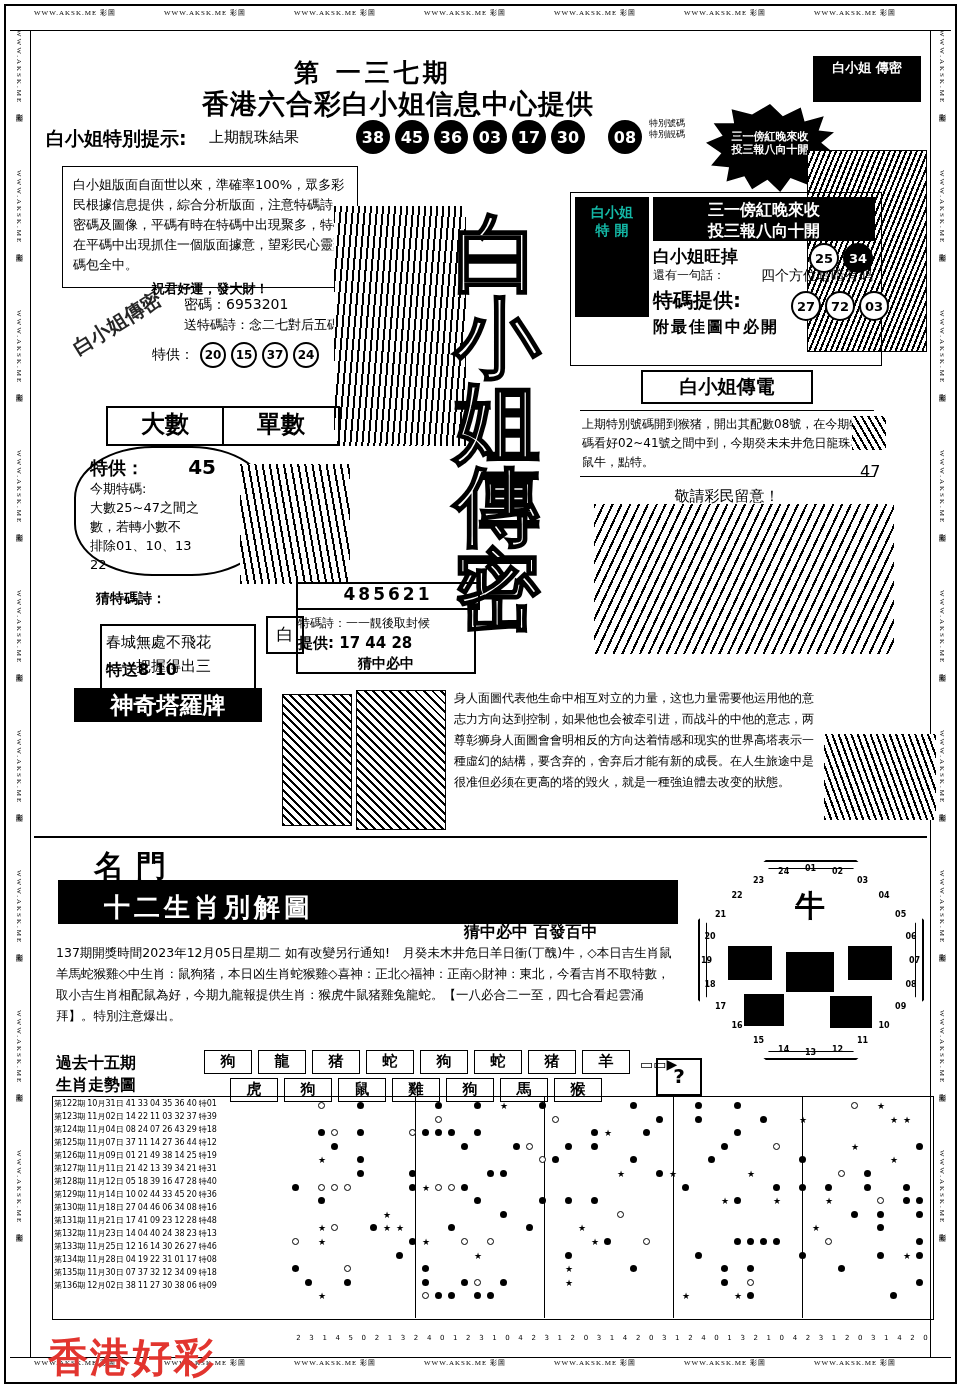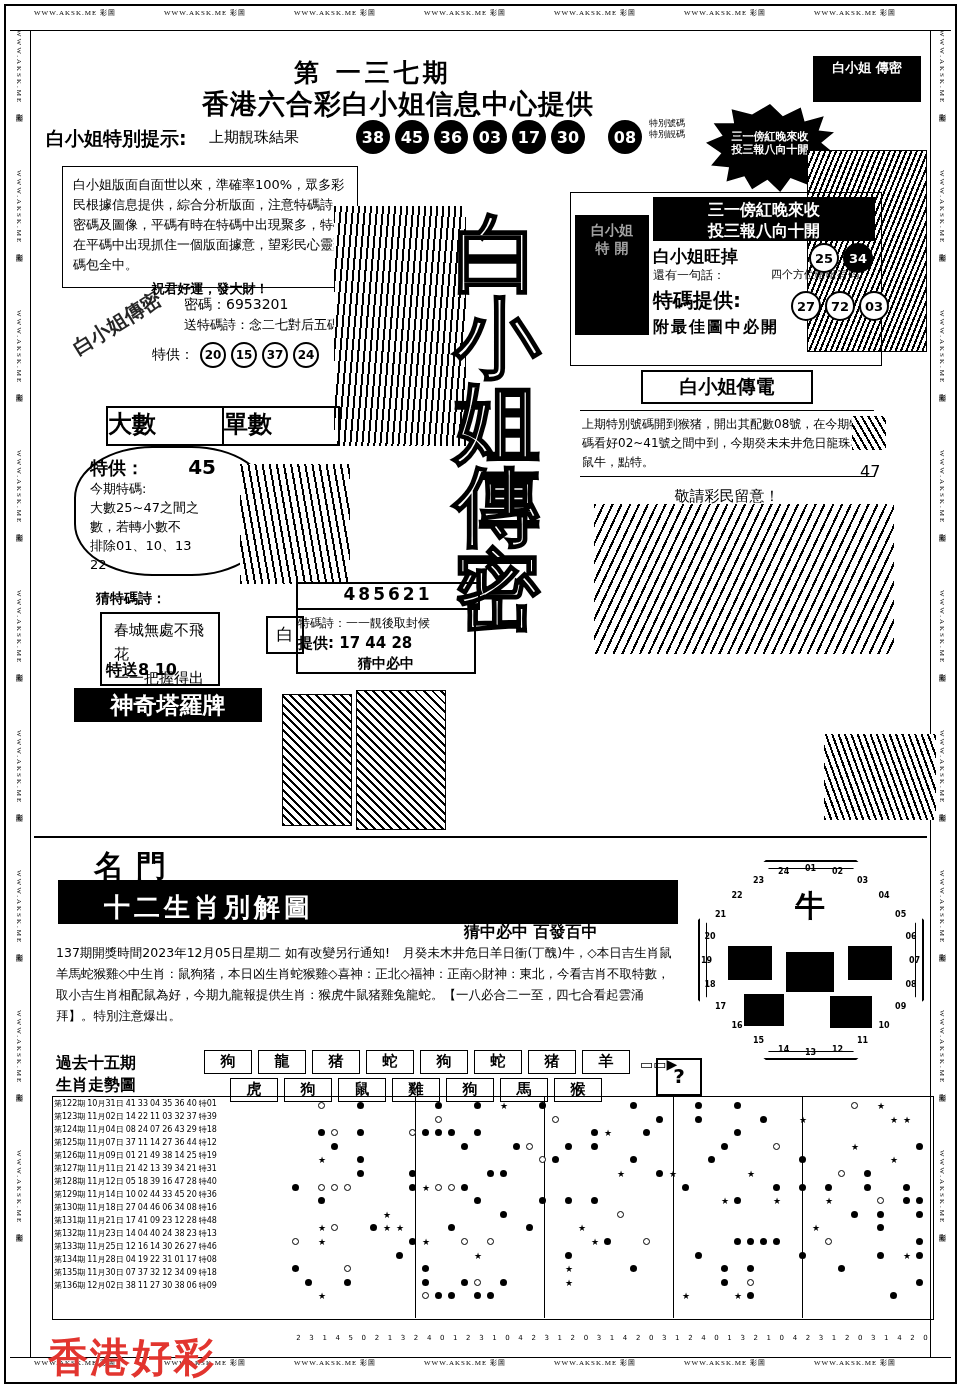--- a/index.html
+++ b/index.html
@@ -62,57 +62,57 @@
 
   
   .bigcal{position:absolute;left:420px;top:178px;font-size:86px;font-weight:bold;line-height:84px;
           letter-spacing:2px;-webkit-text-stroke:2px #000;color:#fff;
           font-family:"DejaVu Serif","Liberation Serif",serif;}
   .portrait{position:absolute;left:300px;top:172px;width:132px;height:240px;
             background:repeating-linear-gradient(95deg,#000 0 2px,#fff 2px 6px);}
 
   
   .blkpanel{position:absolute;left:536px;top:158px;width:310px;height:172px;border:1px solid #000;}
-  .blk-left{position:absolute;left:4px;top:4px;width:74px;height:120px;background:#000;color:#a3a3a3;
-            font-size:14px;line-height:18px;text-align:center;padding-top:6px;box-sizing:border-box;font-weight:bold;margin-top:18px;}
+  .blk-left{position:absolute;left:4px;top:4px;width:74px;height:120px;background:#000;color:#14b8a6;
+            font-size:14px;line-height:18px;text-align:center;padding-top:6px;box-sizing:border-box;font-weight:bold;}
   .blk-hdr{position:absolute;left:82px;top:4px;width:222px;height:44px;background:#000;color:#fff;
            font-size:16px;font-weight:bold;line-height:21px;text-align:center;padding-top:2px;box-sizing:border-box;}
   .blk-r1{position:absolute;left:82px;top:52px;font-size:17px;font-weight:bold;}
   .blk-r2{position:absolute;left:82px;top:74px;font-size:12px;}
   .blk-r3{position:absolute;left:82px;top:94px;font-size:20px;font-weight:bold;}
   .blk-r4{position:absolute;left:82px;top:124px;font-size:16px;font-weight:bold;letter-spacing:2px;}
   .nums-a{position:absolute;left:238px;top:50px;display:flex;gap:4px;}
   .nums-b{position:absolute;left:220px;top:98px;display:flex;gap:4px;}
   .oball{width:26px;height:26px;border-radius:50%;border:2px solid #000;background:#fff;
          font-size:13px;font-weight:bold;display:flex;align-items:center;justify-content:center;}
   .oball.fill{background:#000;color:#fff;border-color:#000;}
-  .blk-side{position:absolute;left:200px;top:74px;font-size:11px;}
+  .blk-side{position:absolute;left:190px;top:74px;font-size:14px;}
 
   
   .fax{position:absolute;left:546px;top:336px;width:294px;}
   .fax-title{width:168px;margin:0 auto;border:2px solid #000;text-align:center;font-size:19px;font-weight:bold;
              padding:2px 0;background:#fff;}
   .fax-body{margin-top:6px;border-top:1px solid #000;border-bottom:1px solid #000;padding:4px 2px;
             font-size:12px;line-height:19px;}
   .fax-nums{font-size:12px;letter-spacing:1px;}
   .fax-note{text-align:center;font-size:15px;margin-top:10px;}
   .fax-bless{text-align:center;font-size:15px;margin-top:18px;}
 
   
   .twohdr{position:absolute;left:72px;top:372px;width:230px;height:36px;border:2px solid #000;display:flex;}
-  .twohdr div{flex:1;font-size:24px;font-weight:bold;
+  .twohdr div{flex:1;text-align:center;font-size:24px;font-weight:bold;
               font-family:Liberation Mono, monospace;}
   .twohdr div+div{border-left:2px solid #000;}
   .bub1{position:absolute;left:40px;top:412px;width:196px;height:130px;border:2px solid #000;border-radius:40%;
         padding:10px 14px;box-sizing:border-box;font-size:13px;line-height:19px;}
   .bub1 .t{font-size:18px;font-weight:bold;}
   .bub1 .t45{font-size:20px;font-weight:bold;margin-left:40px;}
 
-  .poembox{position:absolute;left:66px;top:578px;width:120px;height:74px;border:2px solid #000;
-           font-size:15px;line-height:24px;padding:4px 12px;box-sizing:border-box;}
+  .poembox{position:absolute;left:66px;top:590px;width:156px;height:74px;border:2px solid #000;
+           font-size:15px;line-height:24px;padding:4px 4px;box-sizing:border-box;}
   .poemlbl{position:absolute;left:62px;top:556px;font-size:14px;font-weight:bold;}
   .poem-send{position:absolute;left:72px;top:626px;font-size:16px;font-weight:bold;}
 
   .cow{position:absolute;left:206px;top:430px;width:110px;height:120px;
        background:repeating-linear-gradient(80deg,#000 0 2px,#fff 2px 7px);}
 
   
   .codebox{position:absolute;left:262px;top:548px;width:180px;height:24px;border:2px solid #000;
            font-size:17px;font-weight:bold;text-align:center;letter-spacing:3px;}
   .codewrap{position:absolute;left:262px;top:574px;width:180px;height:66px;border:2px solid #000;
@@ -322,20 +322,21 @@
     <div class="codewrap">
       <div>特碼詩：一一靚後取封候</div>
       <div class="big">提供: 17 44 28</div>
       <div class="ctr">猜中必中</div>
     </div>
     <div class="seal">白</div>
 
     <div class="tarot-title">神奇塔羅牌</div>
     <div class="card c1"></div>
     <div class="card c2"></div>
+    <div class="tarot-text">身人面圖代表他生命中相互对立的力量，这也力量需要他运用他的意志力方向达到控制，如果他也会被牵引进，而战斗的中他的意志，两尊彰狮身人面圖會會明相反的方向达着情感和现实的世界高塔表示一種虛幻的結構，要含弃的，舍弃后才能有新的成長。在人生旅途中是很准但必须在更高的塔的毀火，就是一種強迫體去改变的狀態。</div>
     <div class="fan"></div>
 
     <div class="hr" style="top:802px;width:893px"></div>
 
     <div class="brand">名門</div>
     <div class="banner"></div>
     <div class="banner-txt">十二生肖別解圖</div>
     <div class="banner2">猜中必中 百發百中</div>
     <div class="paragraph">137期開獎時間2023年12月05日星期二 如有改變另行通知!　月癸未木井危日羊日衝(丁醜)牛，◇本日吉生肖鼠羊馬蛇猴雞◇中生肖：鼠狗猪，本日凶生肖蛇猴雞◇喜神：正北◇福神：正南◇財神：東北，今看吉肖不取特數，取小吉生肖相配鼠為好，今期九龍報提供生肖：猴虎牛鼠猪雞兔龍蛇。【一八必合二一至，四七合看起雲涌拜】。特別注意爆出。</div>
 

